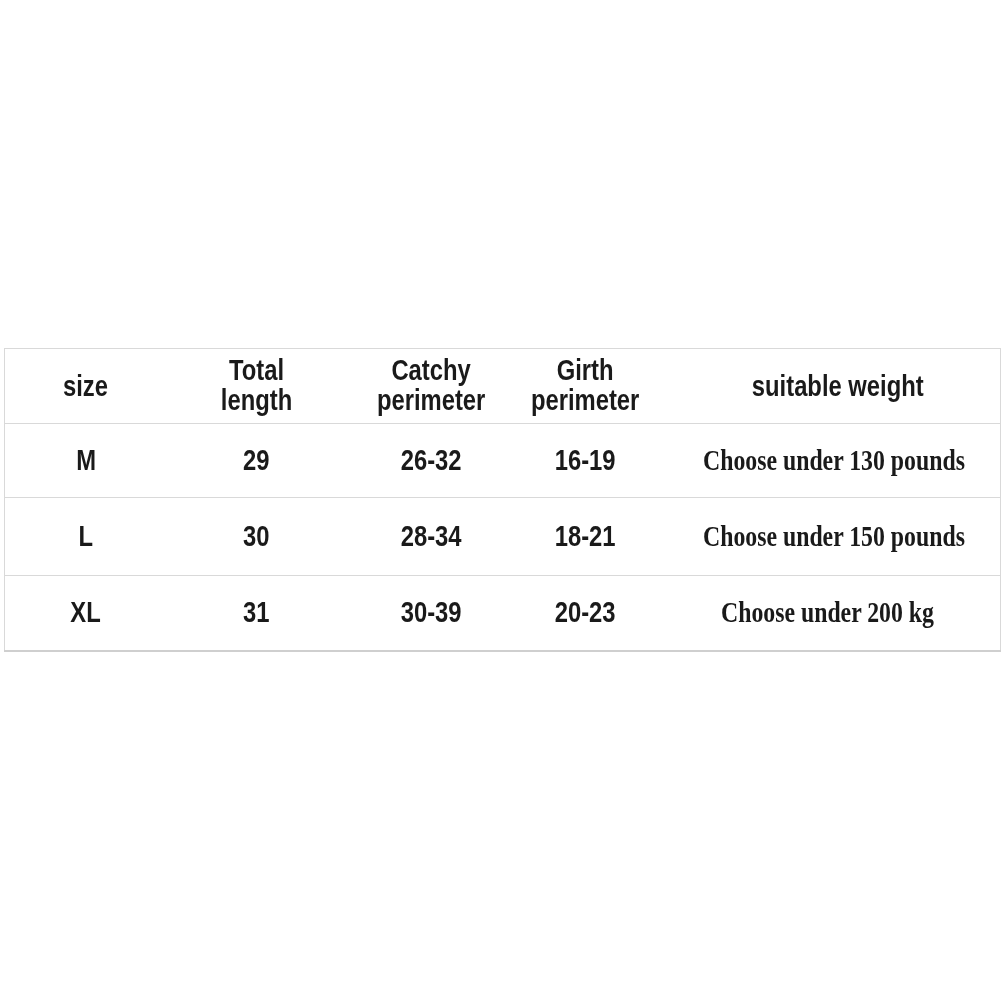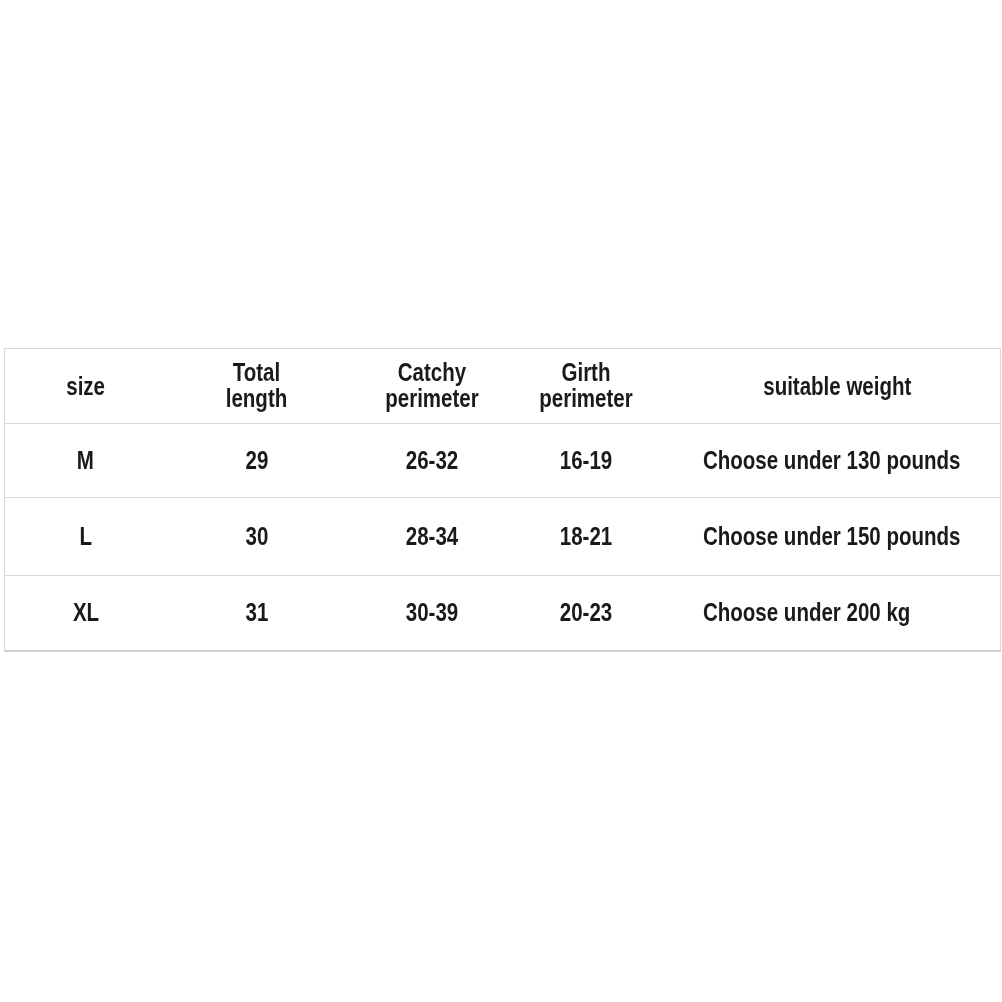--- a/index.html
+++ b/index.html
@@ -38,32 +38,32 @@
   }
   thead tr { height: 75px; border-bottom: 1.5px solid var(--border-color); }
   tbody tr.row-m  { height: 74px; border-bottom: 1.5px solid var(--border-color); }
   tbody tr.row-l  { height: 78px; border-bottom: 1.5px solid var(--border-color); }
   tbody tr.row-xl { height: 75px; padding-left: 20px; }
   th, td {
     padding: 0;
     text-align: center;
     vertical-align: middle;
     font-weight: 700;
-    font-size: 25px;
+    font-size: 29px;
     color: var(--text-color);
   }
   .txt {
     display: inline-block;
     transform: scaleX(0.82);
     transform-origin: 50% 50%;
     white-space: pre-line;
     line-height: 1.06;
   }
   th.col-weight { padding-left: 20px; text-align: center; }
-  td.col-weight { text-align: left; padding-left: 48px; }
+  td.col-weight { text-align: center; padding-left: 48px; font-family: Liberation Serif, serif; }
   td.col-weight .txt {
     transform-origin: 0 50%;
     white-space: nowrap;
   }
 </style>
 </head>
 <body>
 
 <div class="canvas">
   <table class="size-chart">

